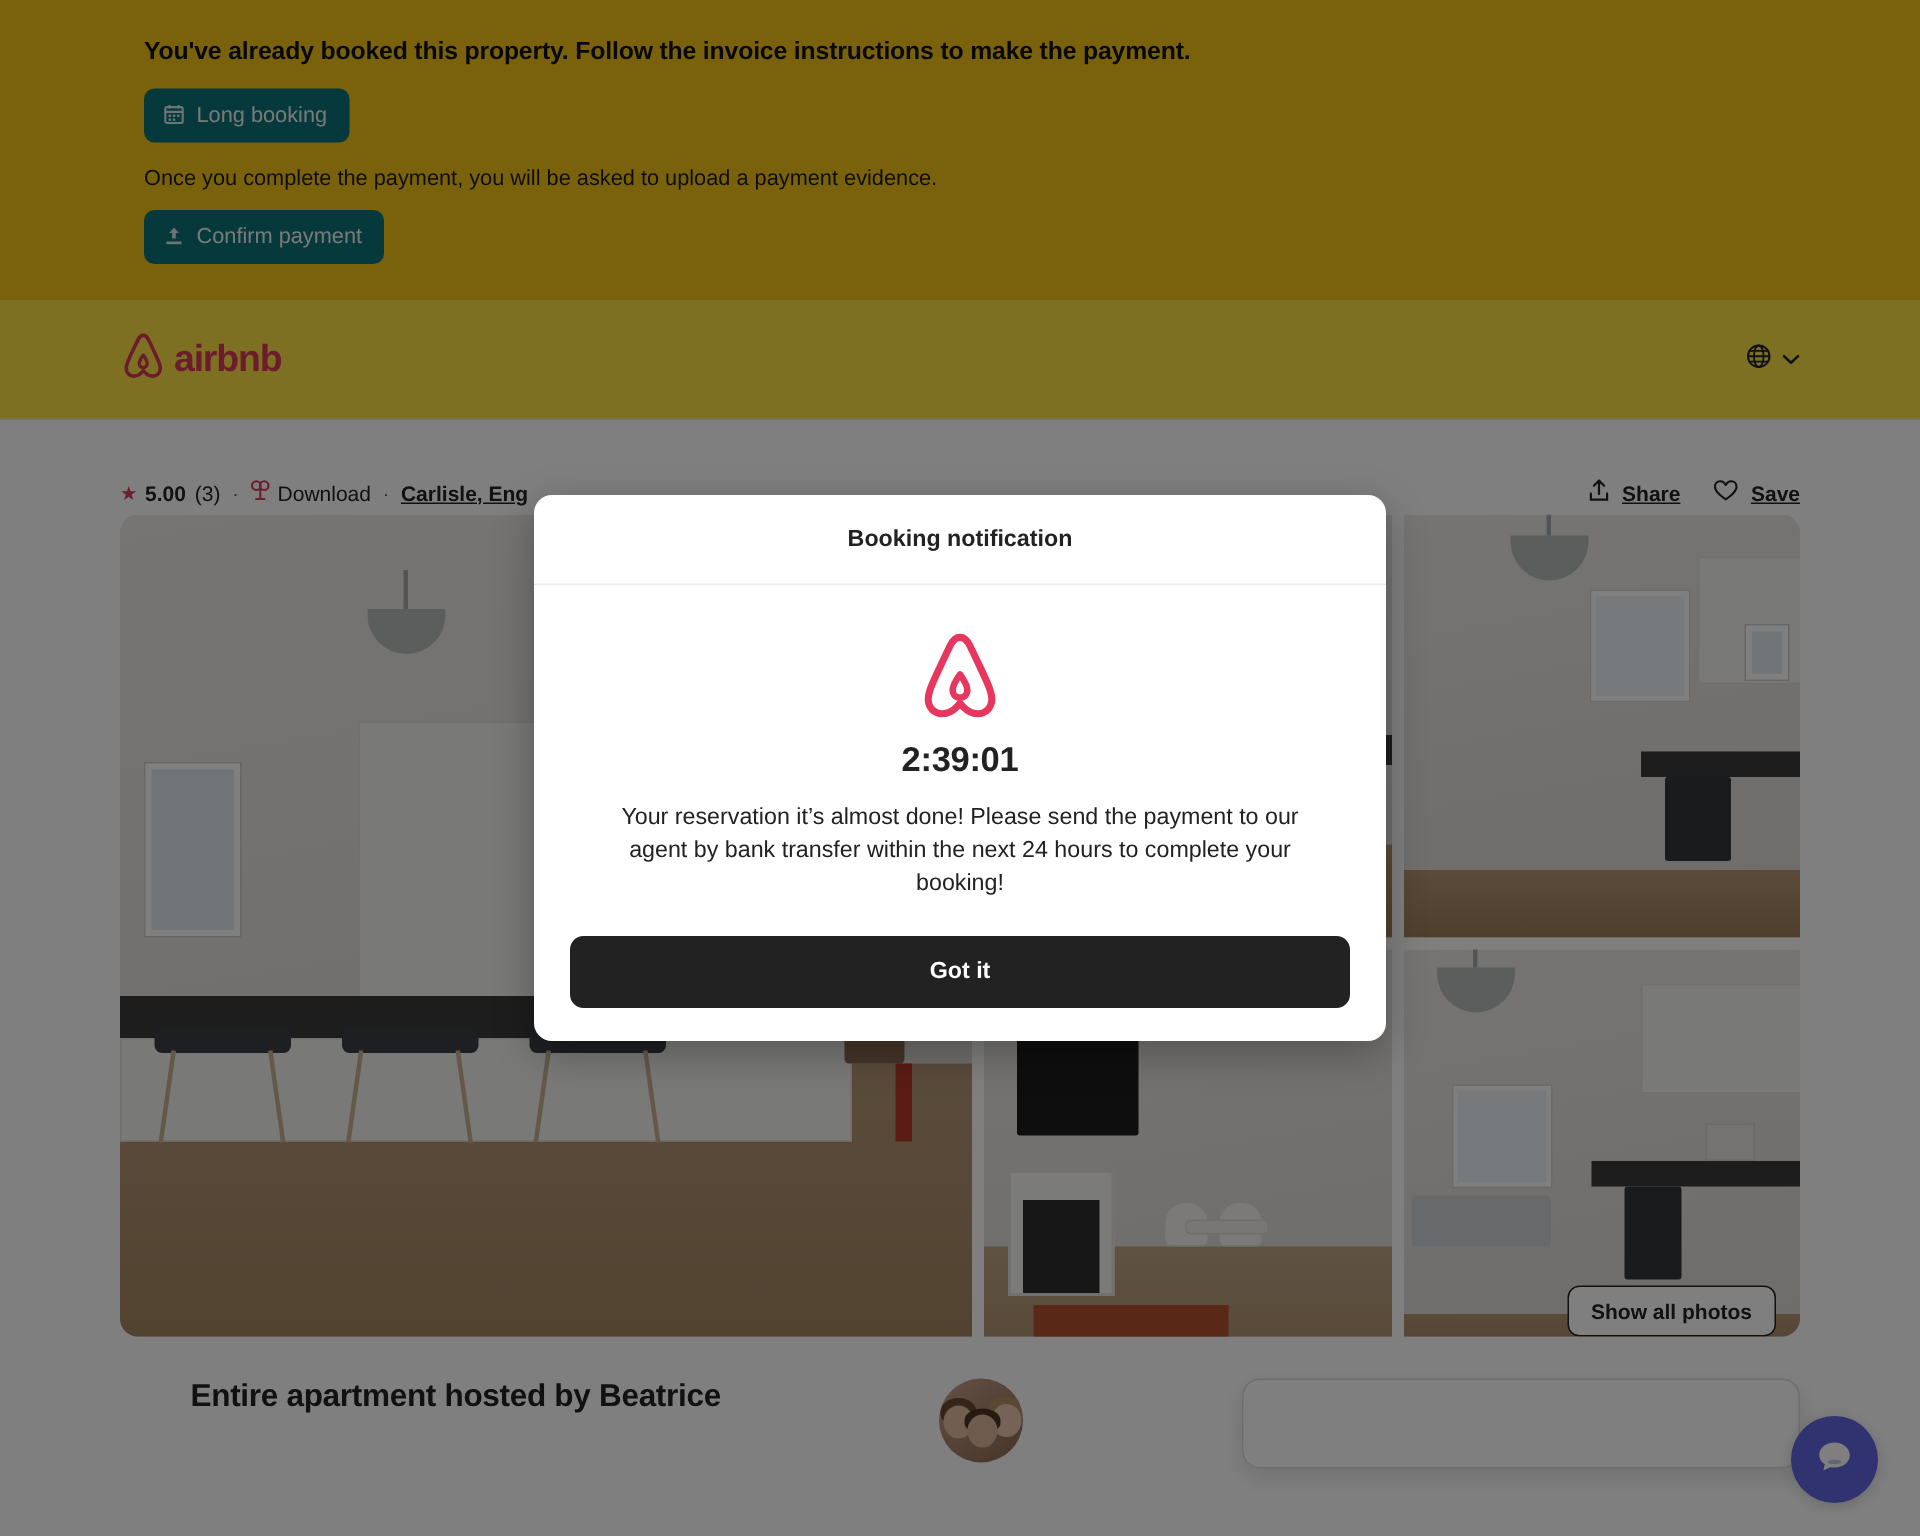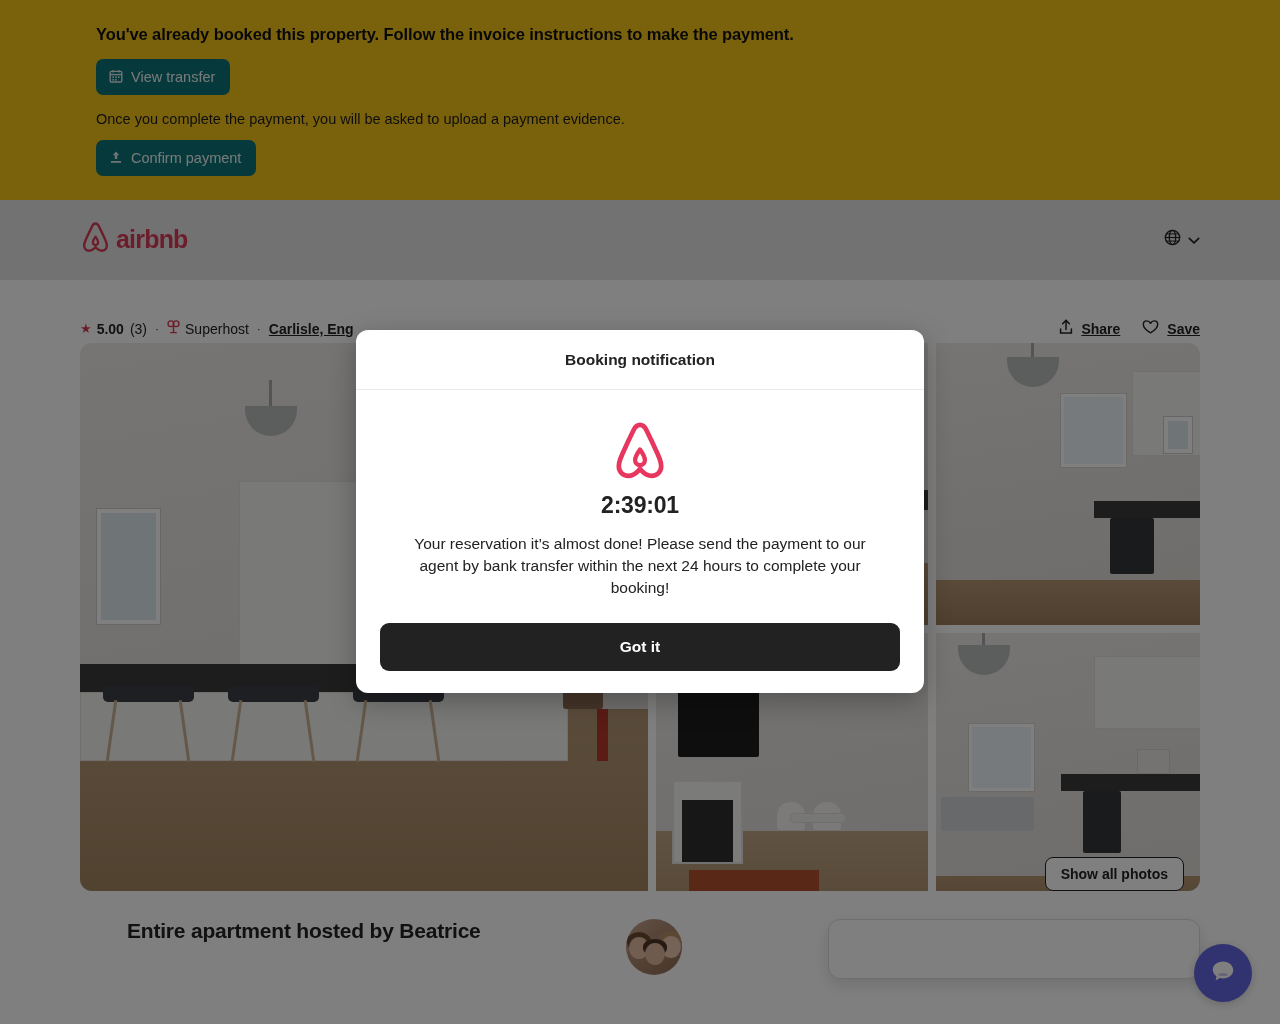--- a/index.html
+++ b/index.html
@@ -40,21 +40,21 @@
   .btn-teal svg { display:block; }
   .banner-sub { margin-top: 16px; font-size: 14.5px; color: #1b1b1b; }
   .banner-btn-row2 { margin-top: 13px; }
 
   
   .hdr {
     height: 80px;
     border-bottom: 1px solid #e4e4e4;
     display: flex; align-items: center; justify-content: space-between;
     padding: 0 80px;
-    background: #e5e5e5;
+    background: #fde047;
   }
   .logo { display: flex; align-items: center; gap: 5px; color: #d93b58; }
   .logo-word {
     font-size: 25px; font-weight: bold; letter-spacing: -0.8px;
     color: #d93b58; line-height: 1;
   }
   .hdr-right { display: flex; align-items: center; gap: 7px; color: #222; }
 
   
   .listing { padding: 30px 80px 0 80px; background: #fff; }
@@ -223,21 +223,21 @@
               <line x1="1.2" y1="5.6" x2="12.8" y2="5.6" stroke="#dfe9e9" stroke-width="1.4"></line>
               <line x1="4" y1="1" x2="4" y2="3.4" stroke="#dfe9e9" stroke-width="1.4"></line>
               <line x1="10" y1="1" x2="10" y2="3.4" stroke="#dfe9e9" stroke-width="1.4"></line>
               <rect x="3.4" y="7.4" width="1.6" height="1.6" fill="#dfe9e9"></rect>
               <rect x="6.2" y="7.4" width="1.6" height="1.6" fill="#dfe9e9"></rect>
               <rect x="9" y="7.4" width="1.6" height="1.6" fill="#dfe9e9"></rect>
               <rect x="3.4" y="10" width="1.6" height="1.6" fill="#dfe9e9"></rect>
               <rect x="6.2" y="10" width="1.6" height="1.6" fill="#dfe9e9"></rect>
             </svg>
           </span>
-          <span>View transfer</span>
+          <span>Long booking</span>
         </button>
       </div>
 
       <div class="banner-sub">Once you complete the payment, you will be asked to upload a payment evidence.</div>
 
       <div class="banner-btn-row2">
         <button class="btn-teal">
           <span>
             <svg width="14" height="15" viewBox="0 0 14 15" fill="none">
               <path d="M7 1.6 L10.2 5.3 H8.2 V9 H5.8 V5.3 H3.8 Z" fill="#dfe9e9"></path>
@@ -287,21 +287,21 @@
         <span class="meta-count">(3)</span>
         <span class="dot-sep">·</span>
         <span class="superhost-badge">
           <span>
             <svg width="13" height="14" viewBox="0 0 14 15" fill="none">
               <circle cx="4.2" cy="4" r="3.1" stroke="#d93b58" stroke-width="1.5"></circle>
               <circle cx="9.8" cy="4" r="3.1" stroke="#d93b58" stroke-width="1.5"></circle>
               <path d="M7 6.6 L7 13.6 M4 13.6 L10 13.6" stroke="#d93b58" stroke-width="1.5" stroke-linecap="round"></path>
             </svg>
           </span>
-          <span>Superhost</span>
+          <span>Download</span>
         </span>
         <span class="dot-sep">·</span>
         <span class="loc-link">Carlisle, Eng</span>
       </div>
 
       <div class="meta-right">
         <div class="meta-action">
           <span>
             <svg width="14" height="16" viewBox="0 0 14 16" fill="none">
               <path d="M7 1.6 L7 10.4" stroke="#222" stroke-width="1.5" stroke-linecap="round"></path>

